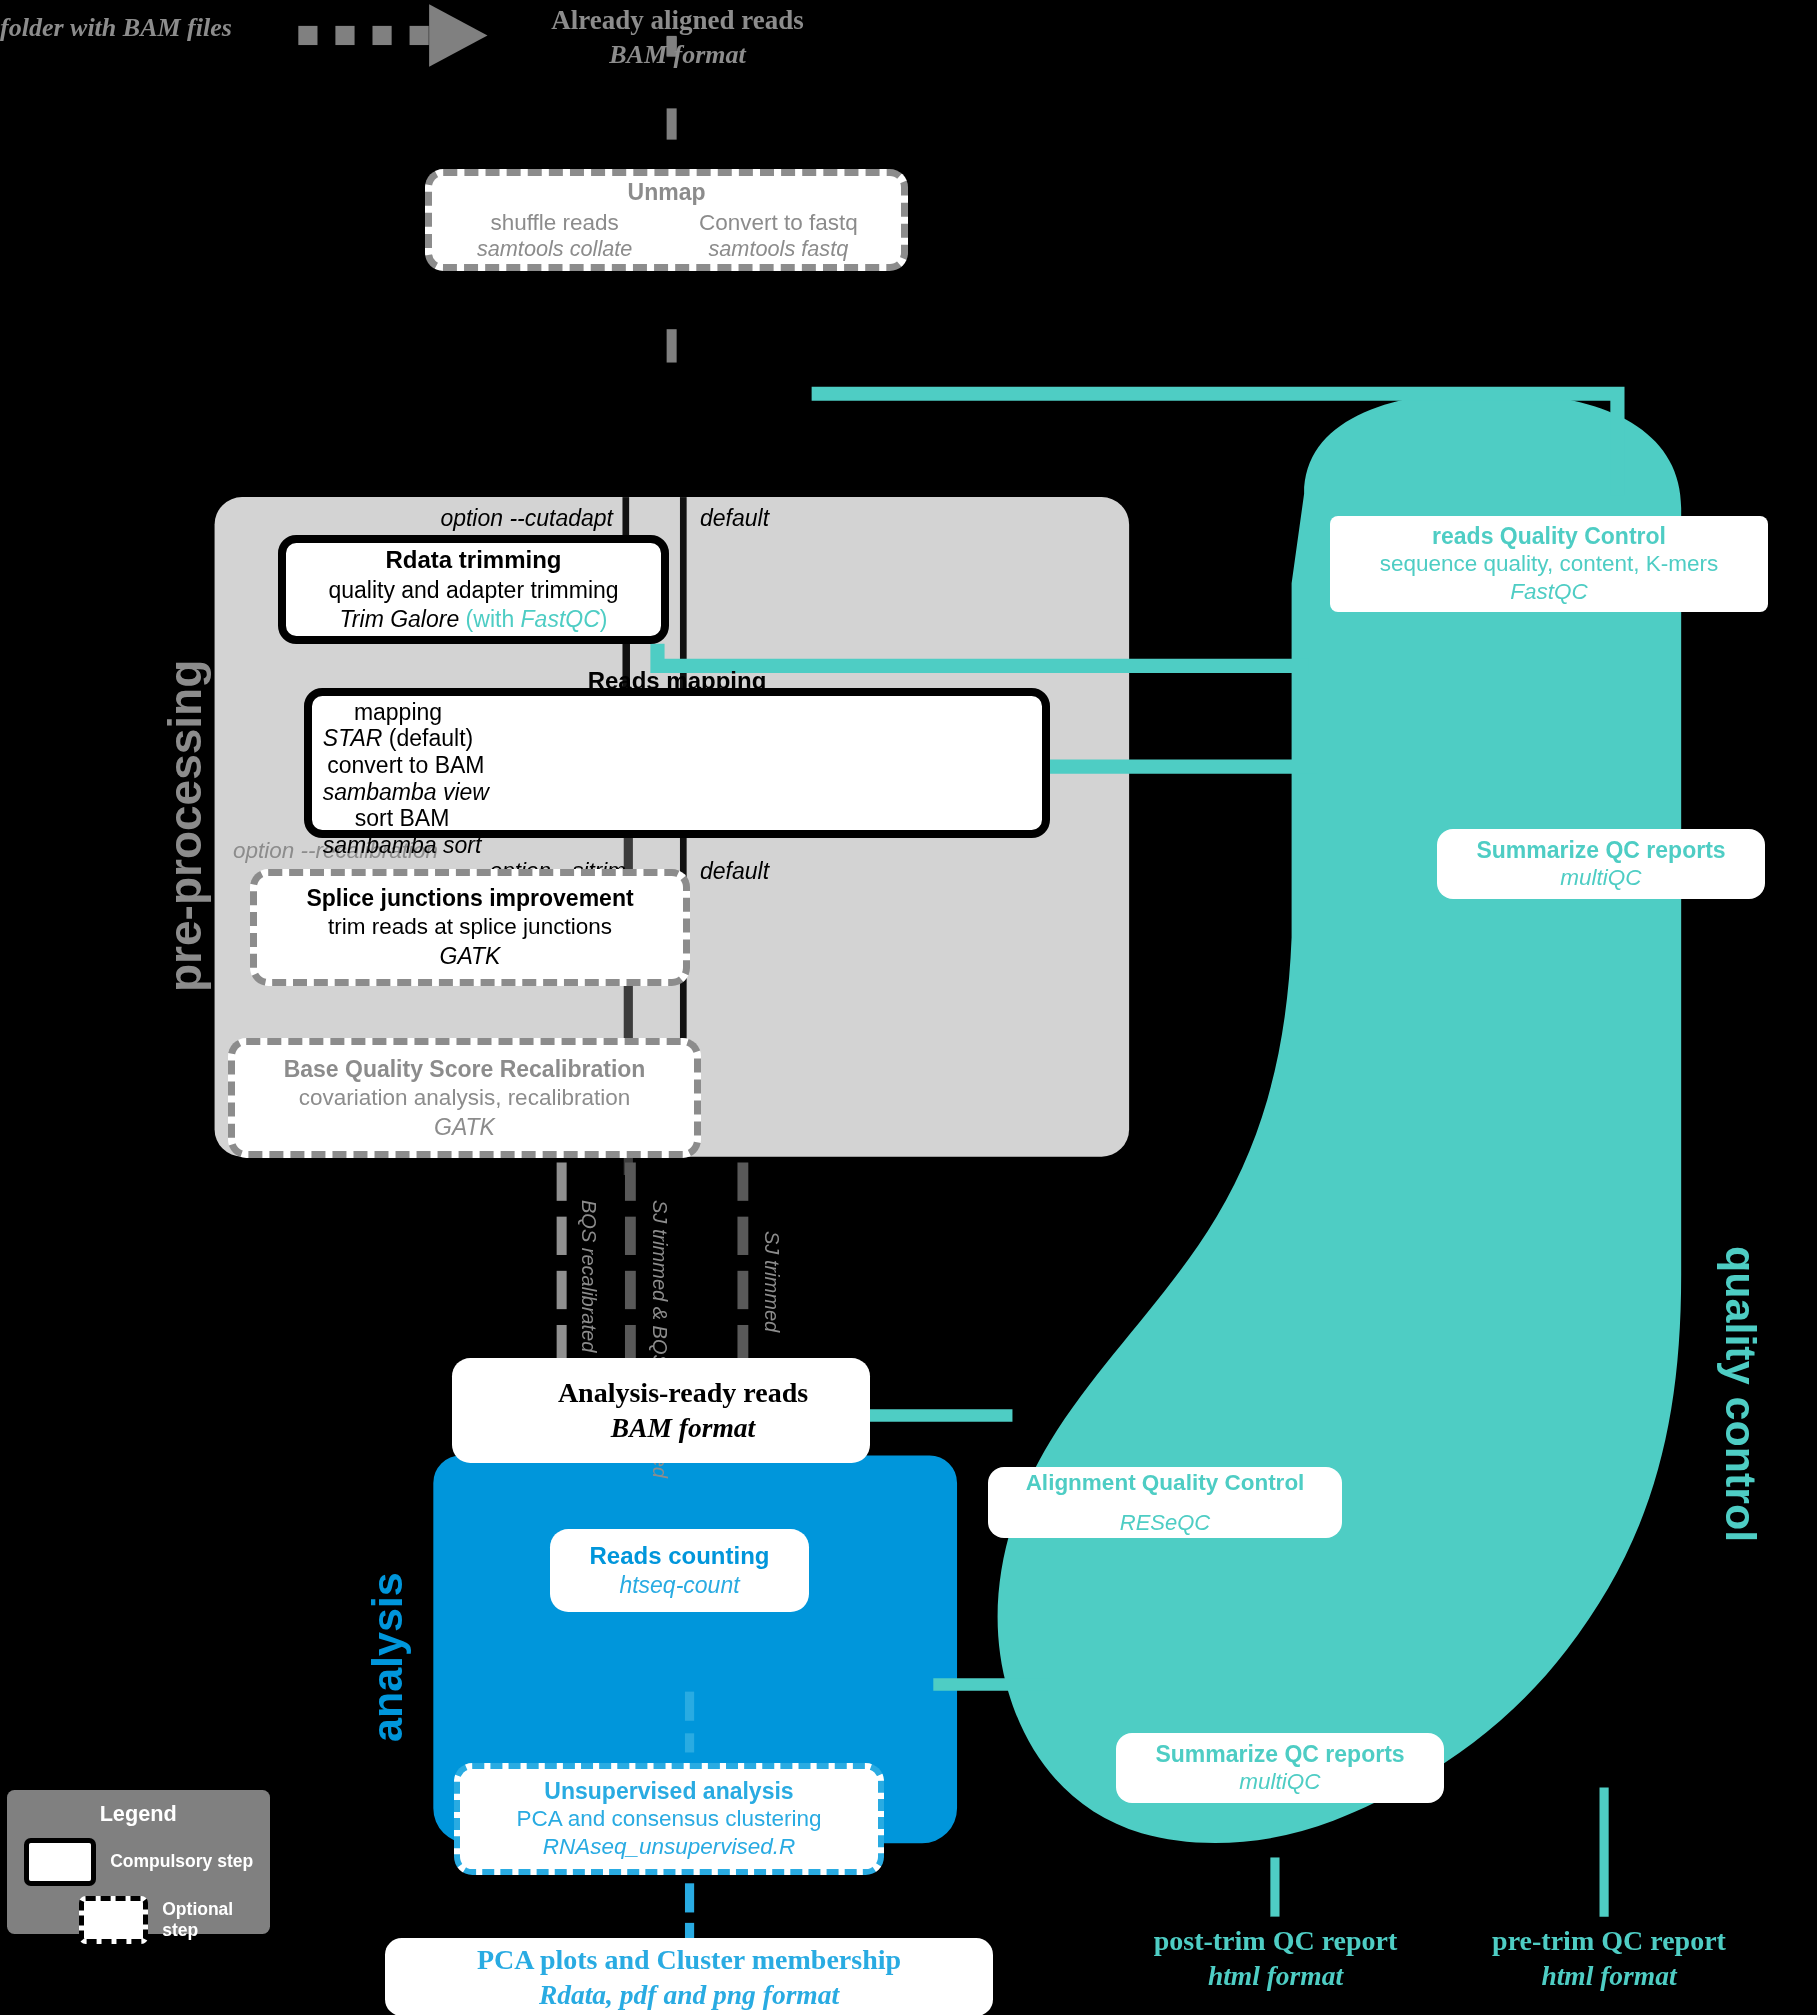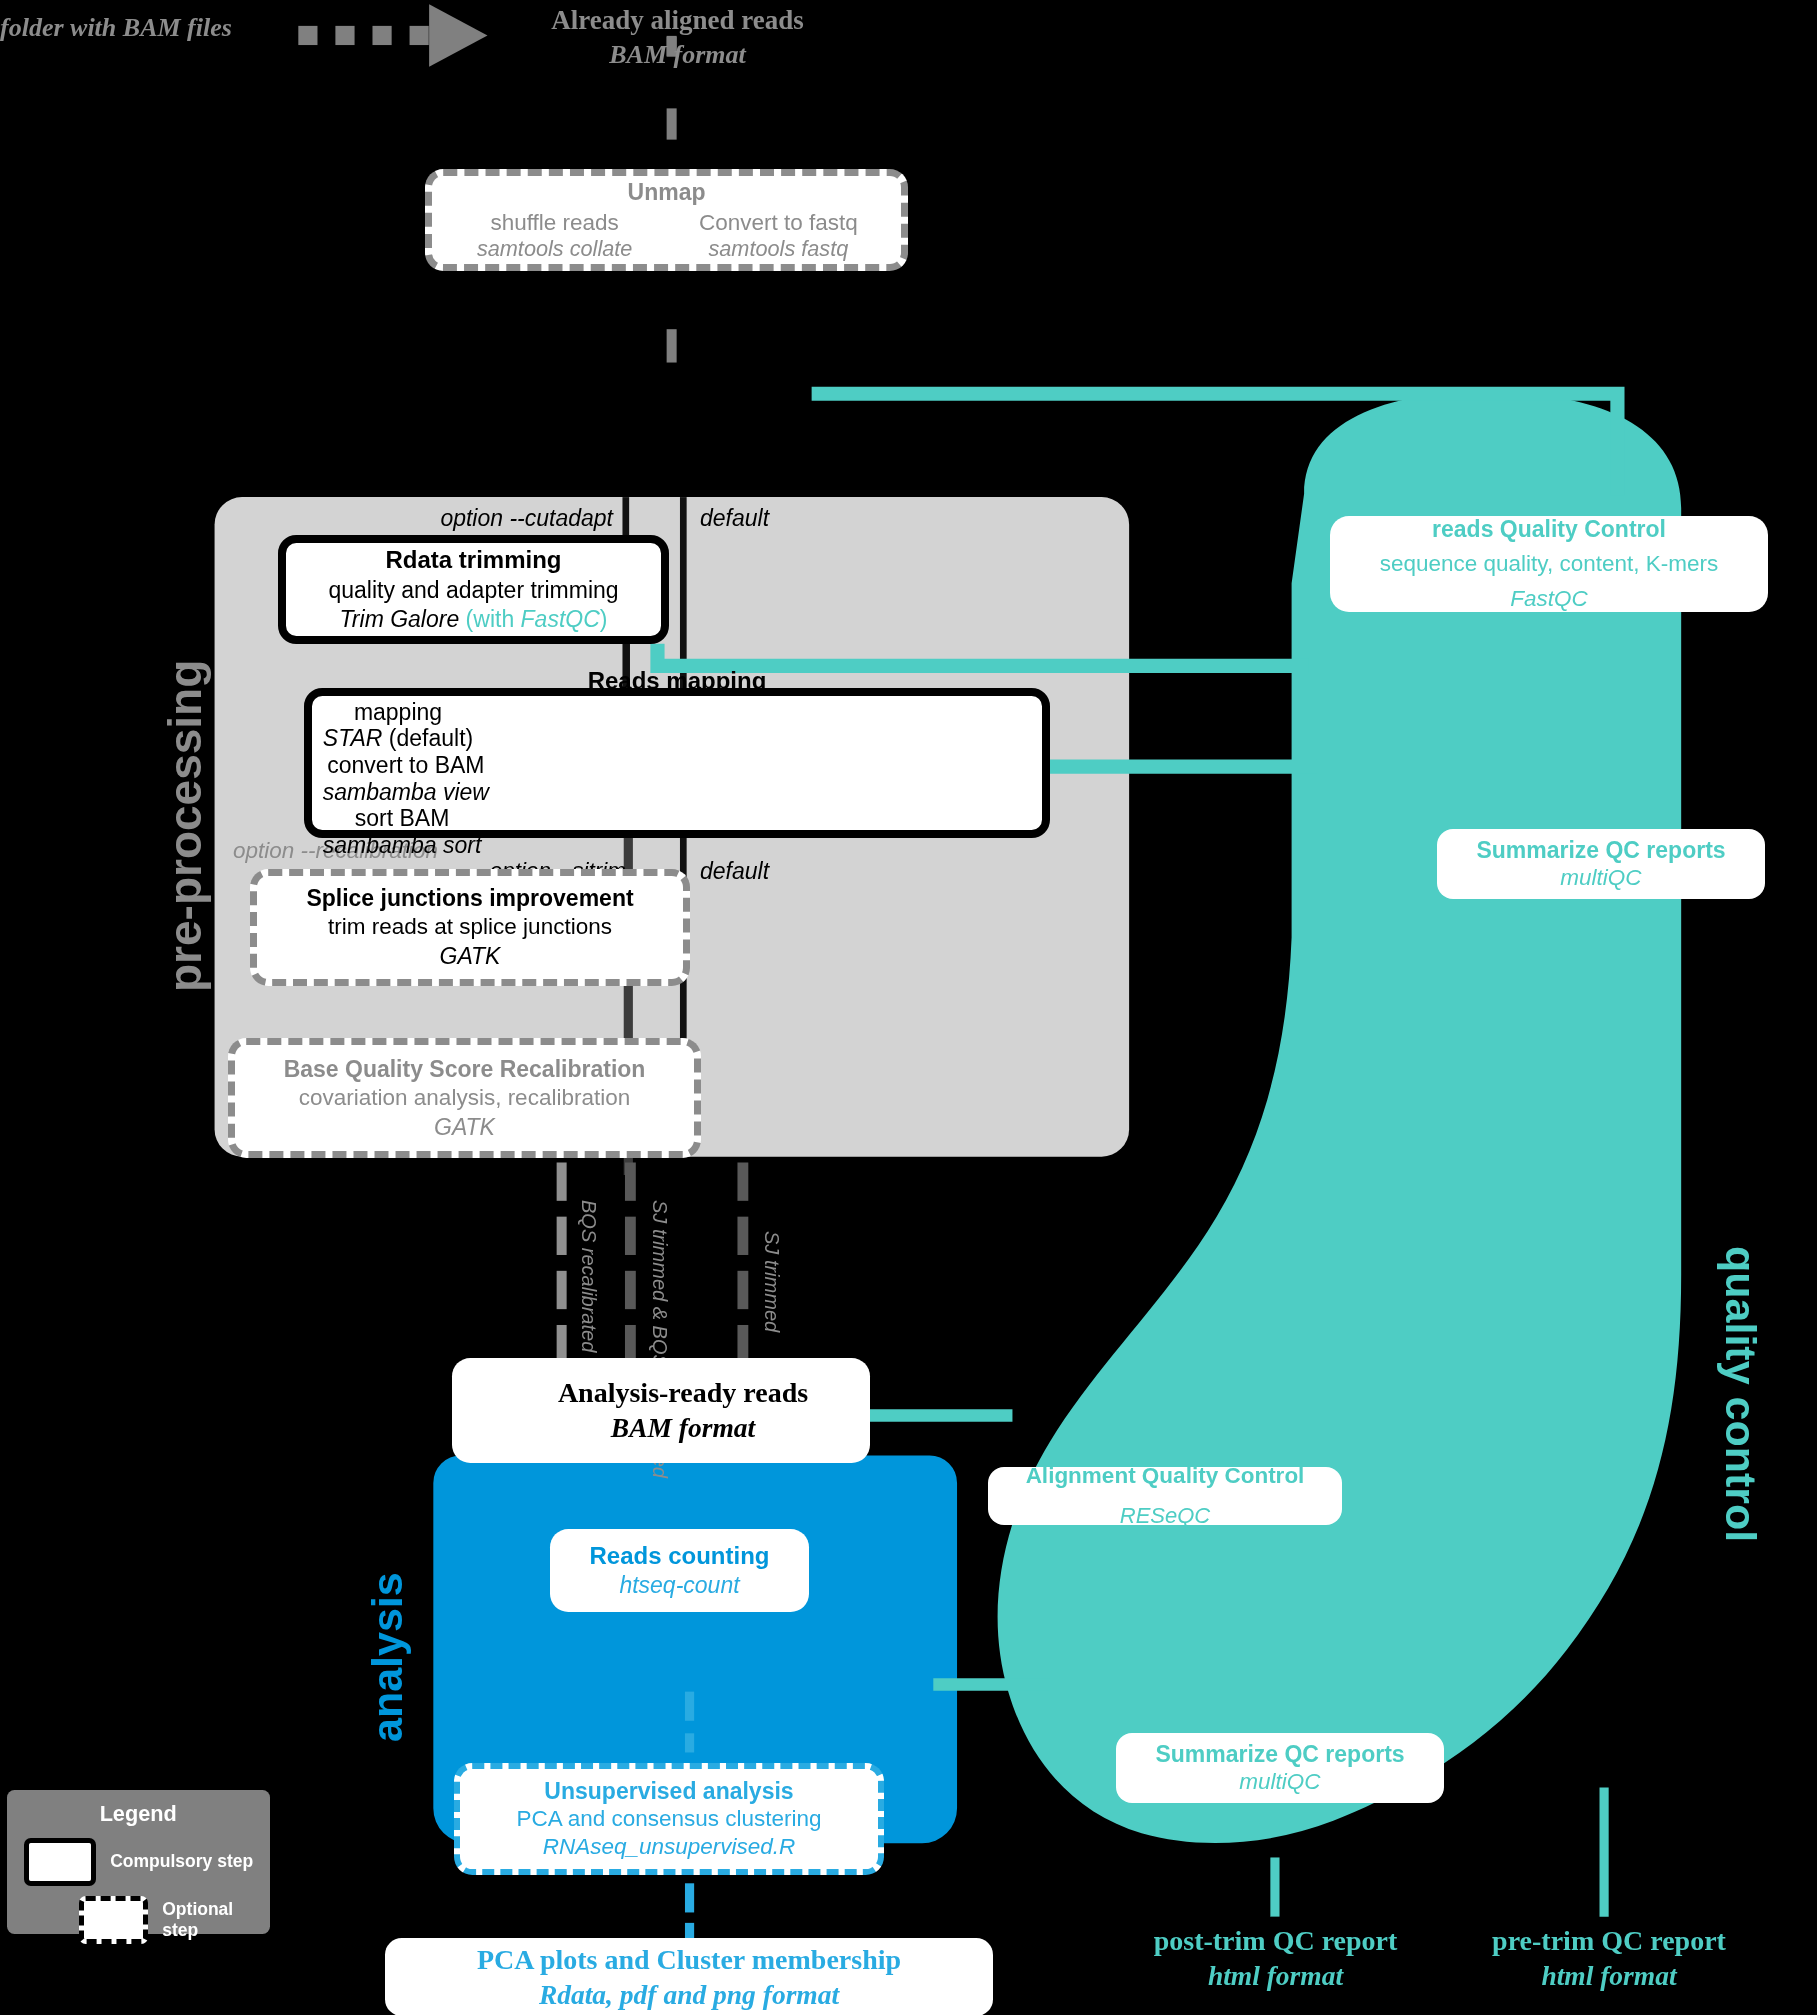--- a/index.html
+++ b/index.html
@@ -251,32 +251,32 @@
     <div class="c-blue-l" style="font-size:22.5px;font-style:italic;margin-top:1.7px;">RNAseq_unsupervised.R</div>
   </div>
 
   <div class="box noborder serif" style="left:385px;top:1938px;width:608px;height:78px;border-radius:16.7px;">
     <div class="c-blue-l" style="font-size:28px;font-weight:bold;">PCA plots and Cluster membership</div>
     <div class="c-blue-l" style="font-size:27.5px;font-weight:bold;font-style:italic;margin-top:2.5px;">Rdata, pdf and png format</div>
   </div>
 
   <div class="vlabel c-teal" style="left:1765px;top:1246px;font-size:43px;transform:rotate(90deg);">quality control</div>
 
-  <div class="box noborder" style="left:1330px;top:516px;width:438px;height:96px;border-radius:19px;gap:7px;">
+  <div class="box noborder" style="left:1330px;top:516px;width:438px;height:96px;border-radius:8px;">
     <div class="c-teal" style="font-size:23px;font-weight:bold;">reads Quality Control</div>
     <div class="c-teal" style="font-size:22.5px;margin-top:1.7px;">sequence quality, content, K-mers</div>
     <div class="c-teal" style="font-size:22.5px;font-style:italic;margin-top:1.7px;">FastQC</div>
   </div>
 
   <div class="box noborder" style="left:1437px;top:829px;width:328px;height:70px;border-radius:16px;">
     <div class="c-teal" style="font-size:23px;font-weight:bold;">Summarize QC reports</div>
     <div class="c-teal" style="font-size:22.5px;font-style:italic;margin-top:1.7px;">multiQC</div>
   </div>
 
-  <div class="box noborder" style="left:988px;top:1467px;width:354px;height:58px;border-radius:16px;gap:12px;">
+  <div class="box noborder" style="left:988px;top:1467px;width:354px;height:71px;border-radius:16px;gap:12px;">
     <div class="c-teal" style="font-size:22.5px;font-weight:bold;">Alignment Quality Control</div>
     <div class="c-teal" style="font-size:22px;font-style:italic;margin-top:1.7px;">RESeQC</div>
   </div>
 
   <div class="box noborder" style="left:1116px;top:1733px;width:328px;height:70px;border-radius:16px;">
     <div class="c-teal" style="font-size:23px;font-weight:bold;">Summarize QC reports</div>
     <div class="c-teal" style="font-size:22.5px;font-style:italic;margin-top:1.7px;">multiQC</div>
   </div>
 
   <div class="abs serif" style="left:1092px;top:1925px;width:367px;text-align:center;">

